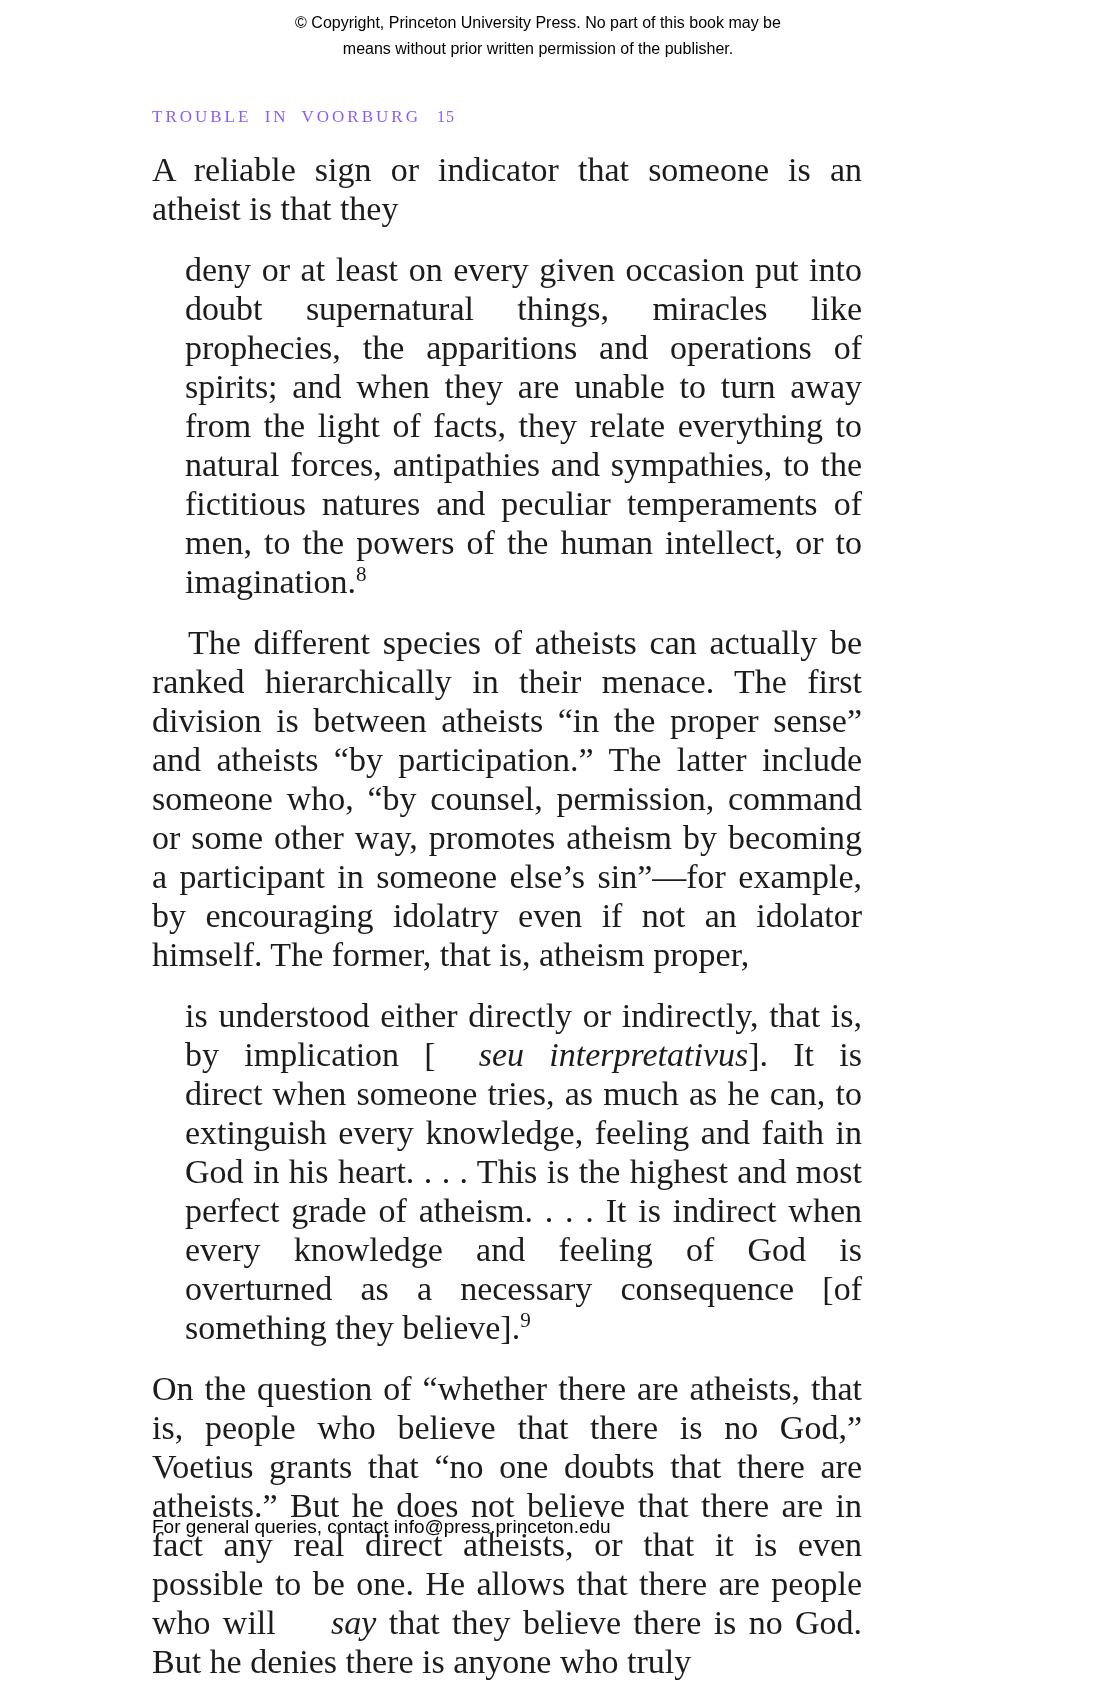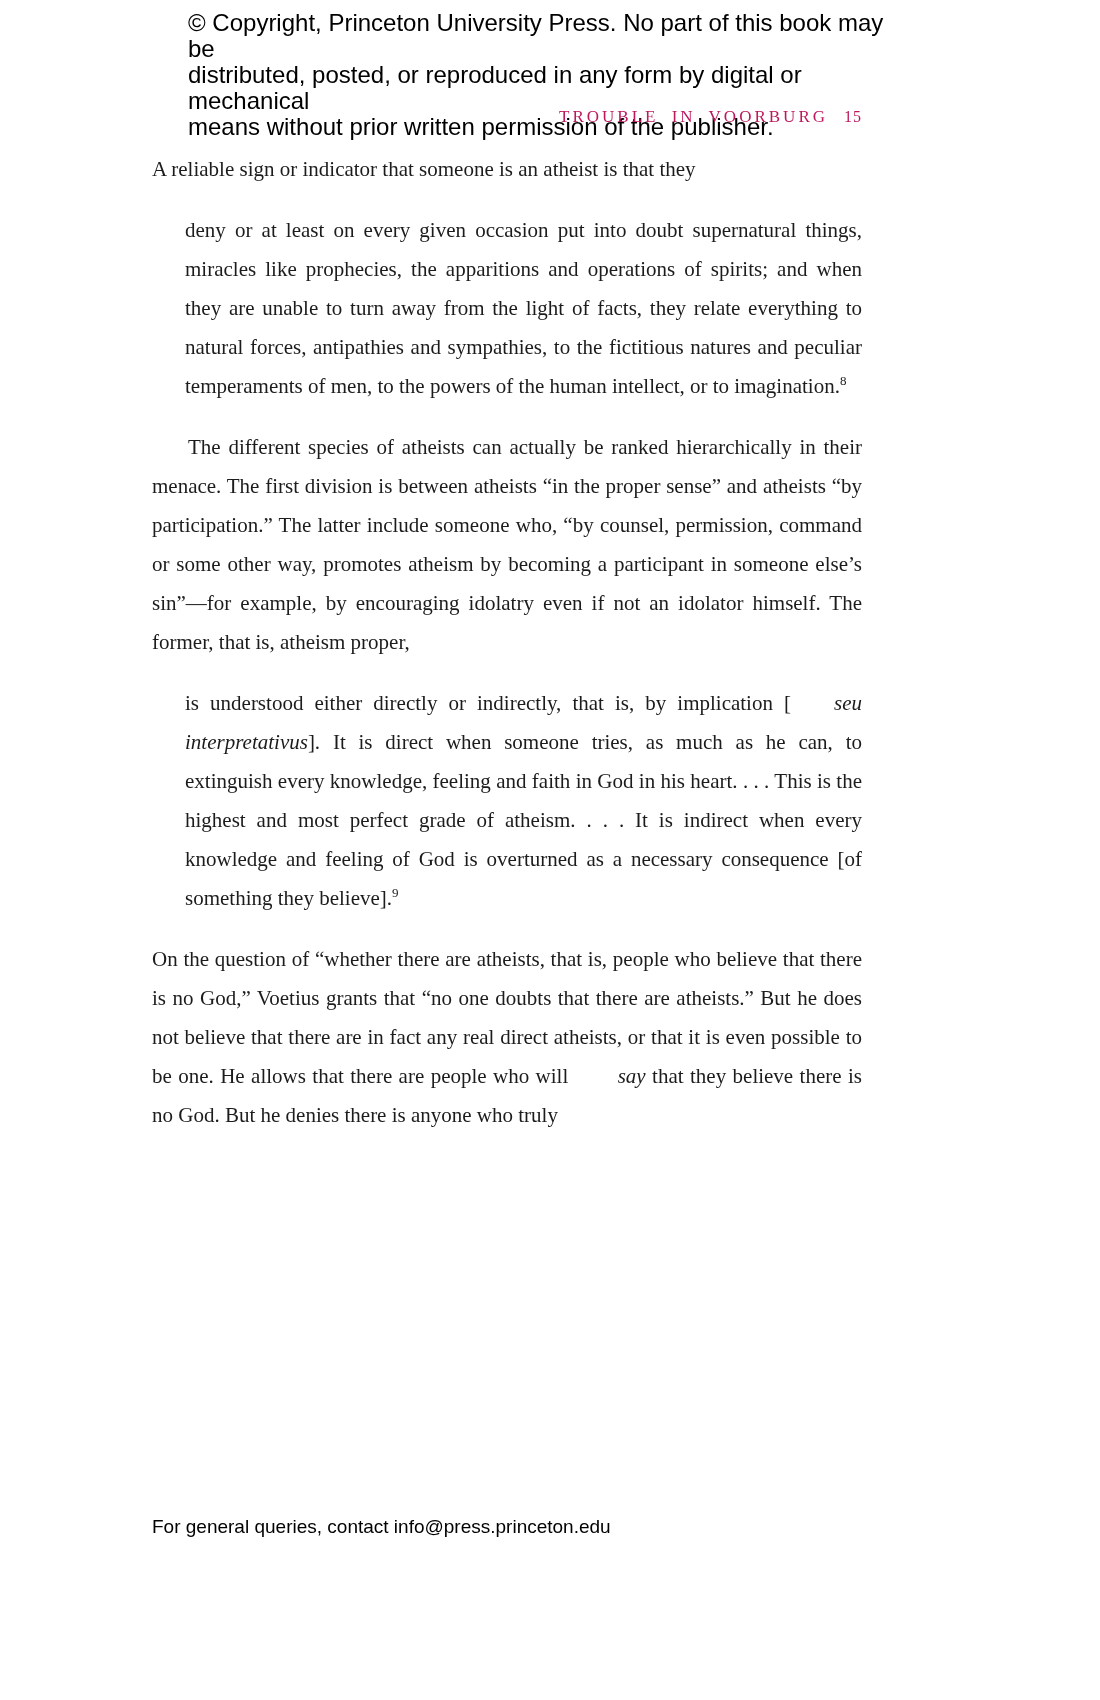--- a/index.html
+++ b/index.html
@@ -20,48 +20,48 @@
       inset: 0;
       background: #ffffff;
       overflow: hidden;
     }
     .copyright {
       position: absolute;
       left: 188px;
       top: 10px;
       width: 700px;
       font-family: "Liberation Sans", sans-serif;
-      font-size: 24px;
+      font-size: 16px;
       line-height: 26px;
       color: #000000;
-      text-align: left;
+      text-align: center;
     }
     .running-head {
       position: absolute;
       left: 152px;
       top: 107px;
       width: 710px;
-      text-align: right;
+      text-align: left;
       font-size: 17px;
       letter-spacing: 3px;
       word-spacing: 6px;
-      color: #be185d;
+      color: #8b5cf6;
     }
     .running-head .pagenum {
       letter-spacing: 1px;
       word-spacing: normal;
       margin-left: 16px;
       font-size: 16px;
     }
     .body-text {
       position: absolute;
       left: 152px;
       top: 150px;
       width: 710px;
-      font-size: 21px;
+      font-size: 34px;
       line-height: 39px;
       text-align: justify;
       color: #1c1c1c;
     }
     .paragraph {
       margin: 0 0 18px 0;
     }
     .paragraph.indent {
       text-indent: 36px;
     }
@@ -88,21 +88,20 @@
       color: #000000;
     }
   </style>
 </head>
 <body>
 
 <div class="page">
 
   <div class="copyright">
       <div>© Copyright, Princeton University Press. No part of this book may be</div>
-      <div>distributed, posted, or reproduced in any form by digital or mechanical</div>
       <div>means without prior written permission of the publisher.</div>
     </div>
 
   <div class="running-head">
     <span>TROUBLE IN VOORBURG</span><span class="pagenum">15</span>
   </div>
 
   <div class="body-text">
       <p class="paragraph"><span>A reliable sign or indicator that someone is an atheist is that they</span></p>
       <blockquote class="quote"><span>deny or at least on every given occasion put into doubt supernatural things, miracles like prophecies, the apparitions and operations of spirits; and when they are unable to turn away from the light of facts, they relate everything to natural forces, antipathies and sympathies, to the fictitious natures and peculiar temperaments of men, to the powers of the human intellect, or to imagination.</span><sup>8</sup></blockquote>

